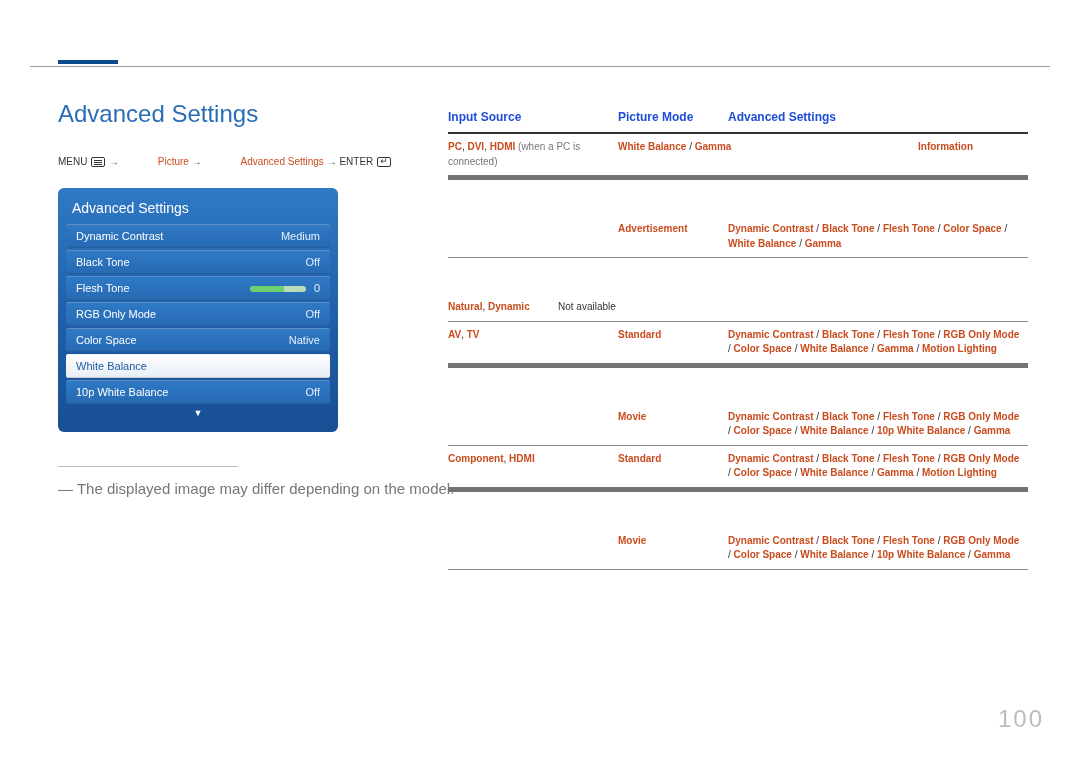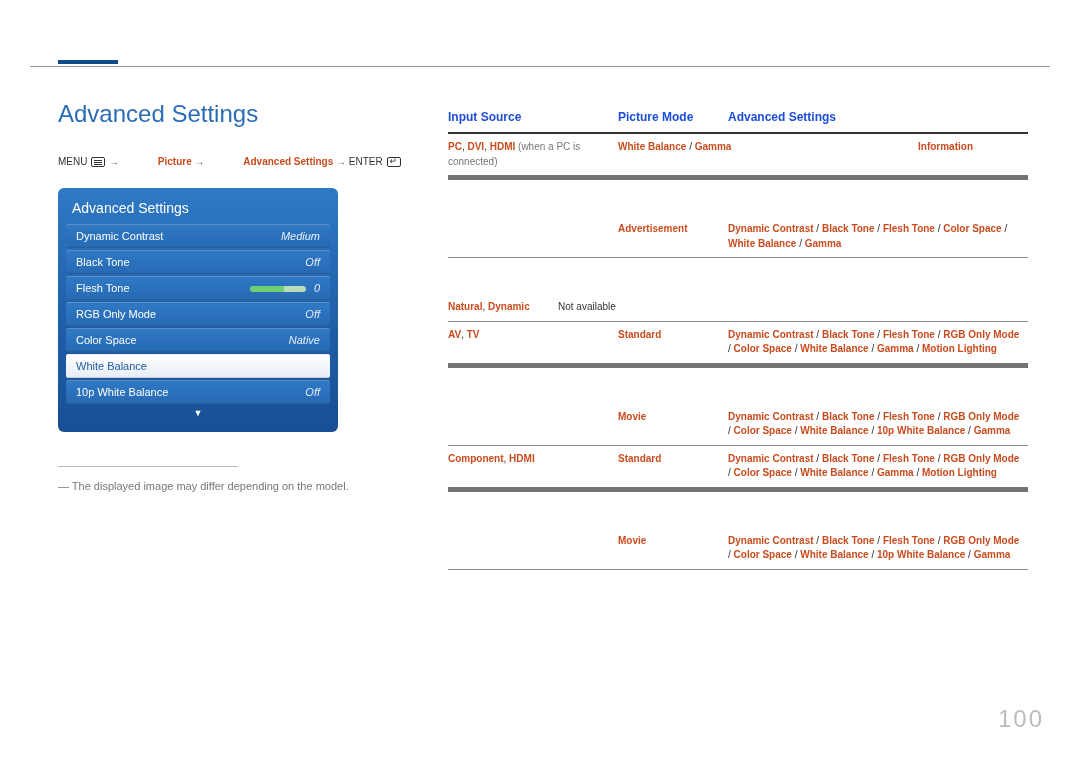--- a/index.html
+++ b/index.html
@@ -28,21 +28,21 @@
     font-size: 24px;
     color: #2a6db6;
     font-weight: 500;
   }
   .breadcrumb {
     position: absolute;
     top: 156px; left: 58px;
     font-size: 10px;
   }
   .breadcrumb b { font-weight: 400; }
-  .bc-red { color: #c94c1e; font-weight: 700; padding-left: 36px; }
+  .bc-red { color: #c94c1e; font-weight: 400; padding-left: 36px; }
   .bc-grey { color: #555; }
   .icon-box {
     display: inline-block;
     width: 14px; height: 10px;
     border: 1.2px solid #333;
     border-radius: 2px;
     vertical-align: middle;
     position: relative;
     margin: 0 1px;
   }
@@ -78,42 +78,42 @@
     justify-content: space-between;
     align-items: center;
     padding: 5px 10px;
     font-size: 11px;
     background: linear-gradient(#2f79c4, #276ab4);
     border-top: 1px solid rgba(255,255,255,0.25);
     border-bottom: 1px solid rgba(0,0,0,0.2);
     margin-bottom: 2px;
     border-radius: 2px;
   }
-  .osd-row .val { color: #e6eefc; font-weight: 400; font-style: italic; }
+  .osd-row .val { color: #e6eefc; font-weight: 400; }
   .osd-slider {
     display: inline-block;
     width: 56px; height: 6px;
     background: linear-gradient(90deg, #6fd06f 0%, #6fd06f 60%, #b9ddb9 60%, #b9ddb9 100%);
     border-radius: 3px;
     margin-right: 8px;
     vertical-align: middle;
   }
   .osd-White { background: linear-gradient(#ffffff, #e7eef6); color: #1e5ca6; border-radius:2px; }
   .osd-White .val { color: #1e5ca6; }
   .osd-arrow {
     text-align: center;
     color: #fff;
     font-size: 9px;
     padding: 2px 0 0 0;
   }
   .panel-divider-line { position: absolute; left:58px; top:466px; width:180px; border-top:1px solid #bbb; }
   .footnote {
     position: absolute;
     top: 480px; left: 58px;
-    font-size: 11px;
+    font-size: 15px;
     color: #777;
   }
 
   
   .tbl {
     position: absolute;
     top: 103px; left: 448px;
     width: 580px;
     font-size: 10px;
   }

